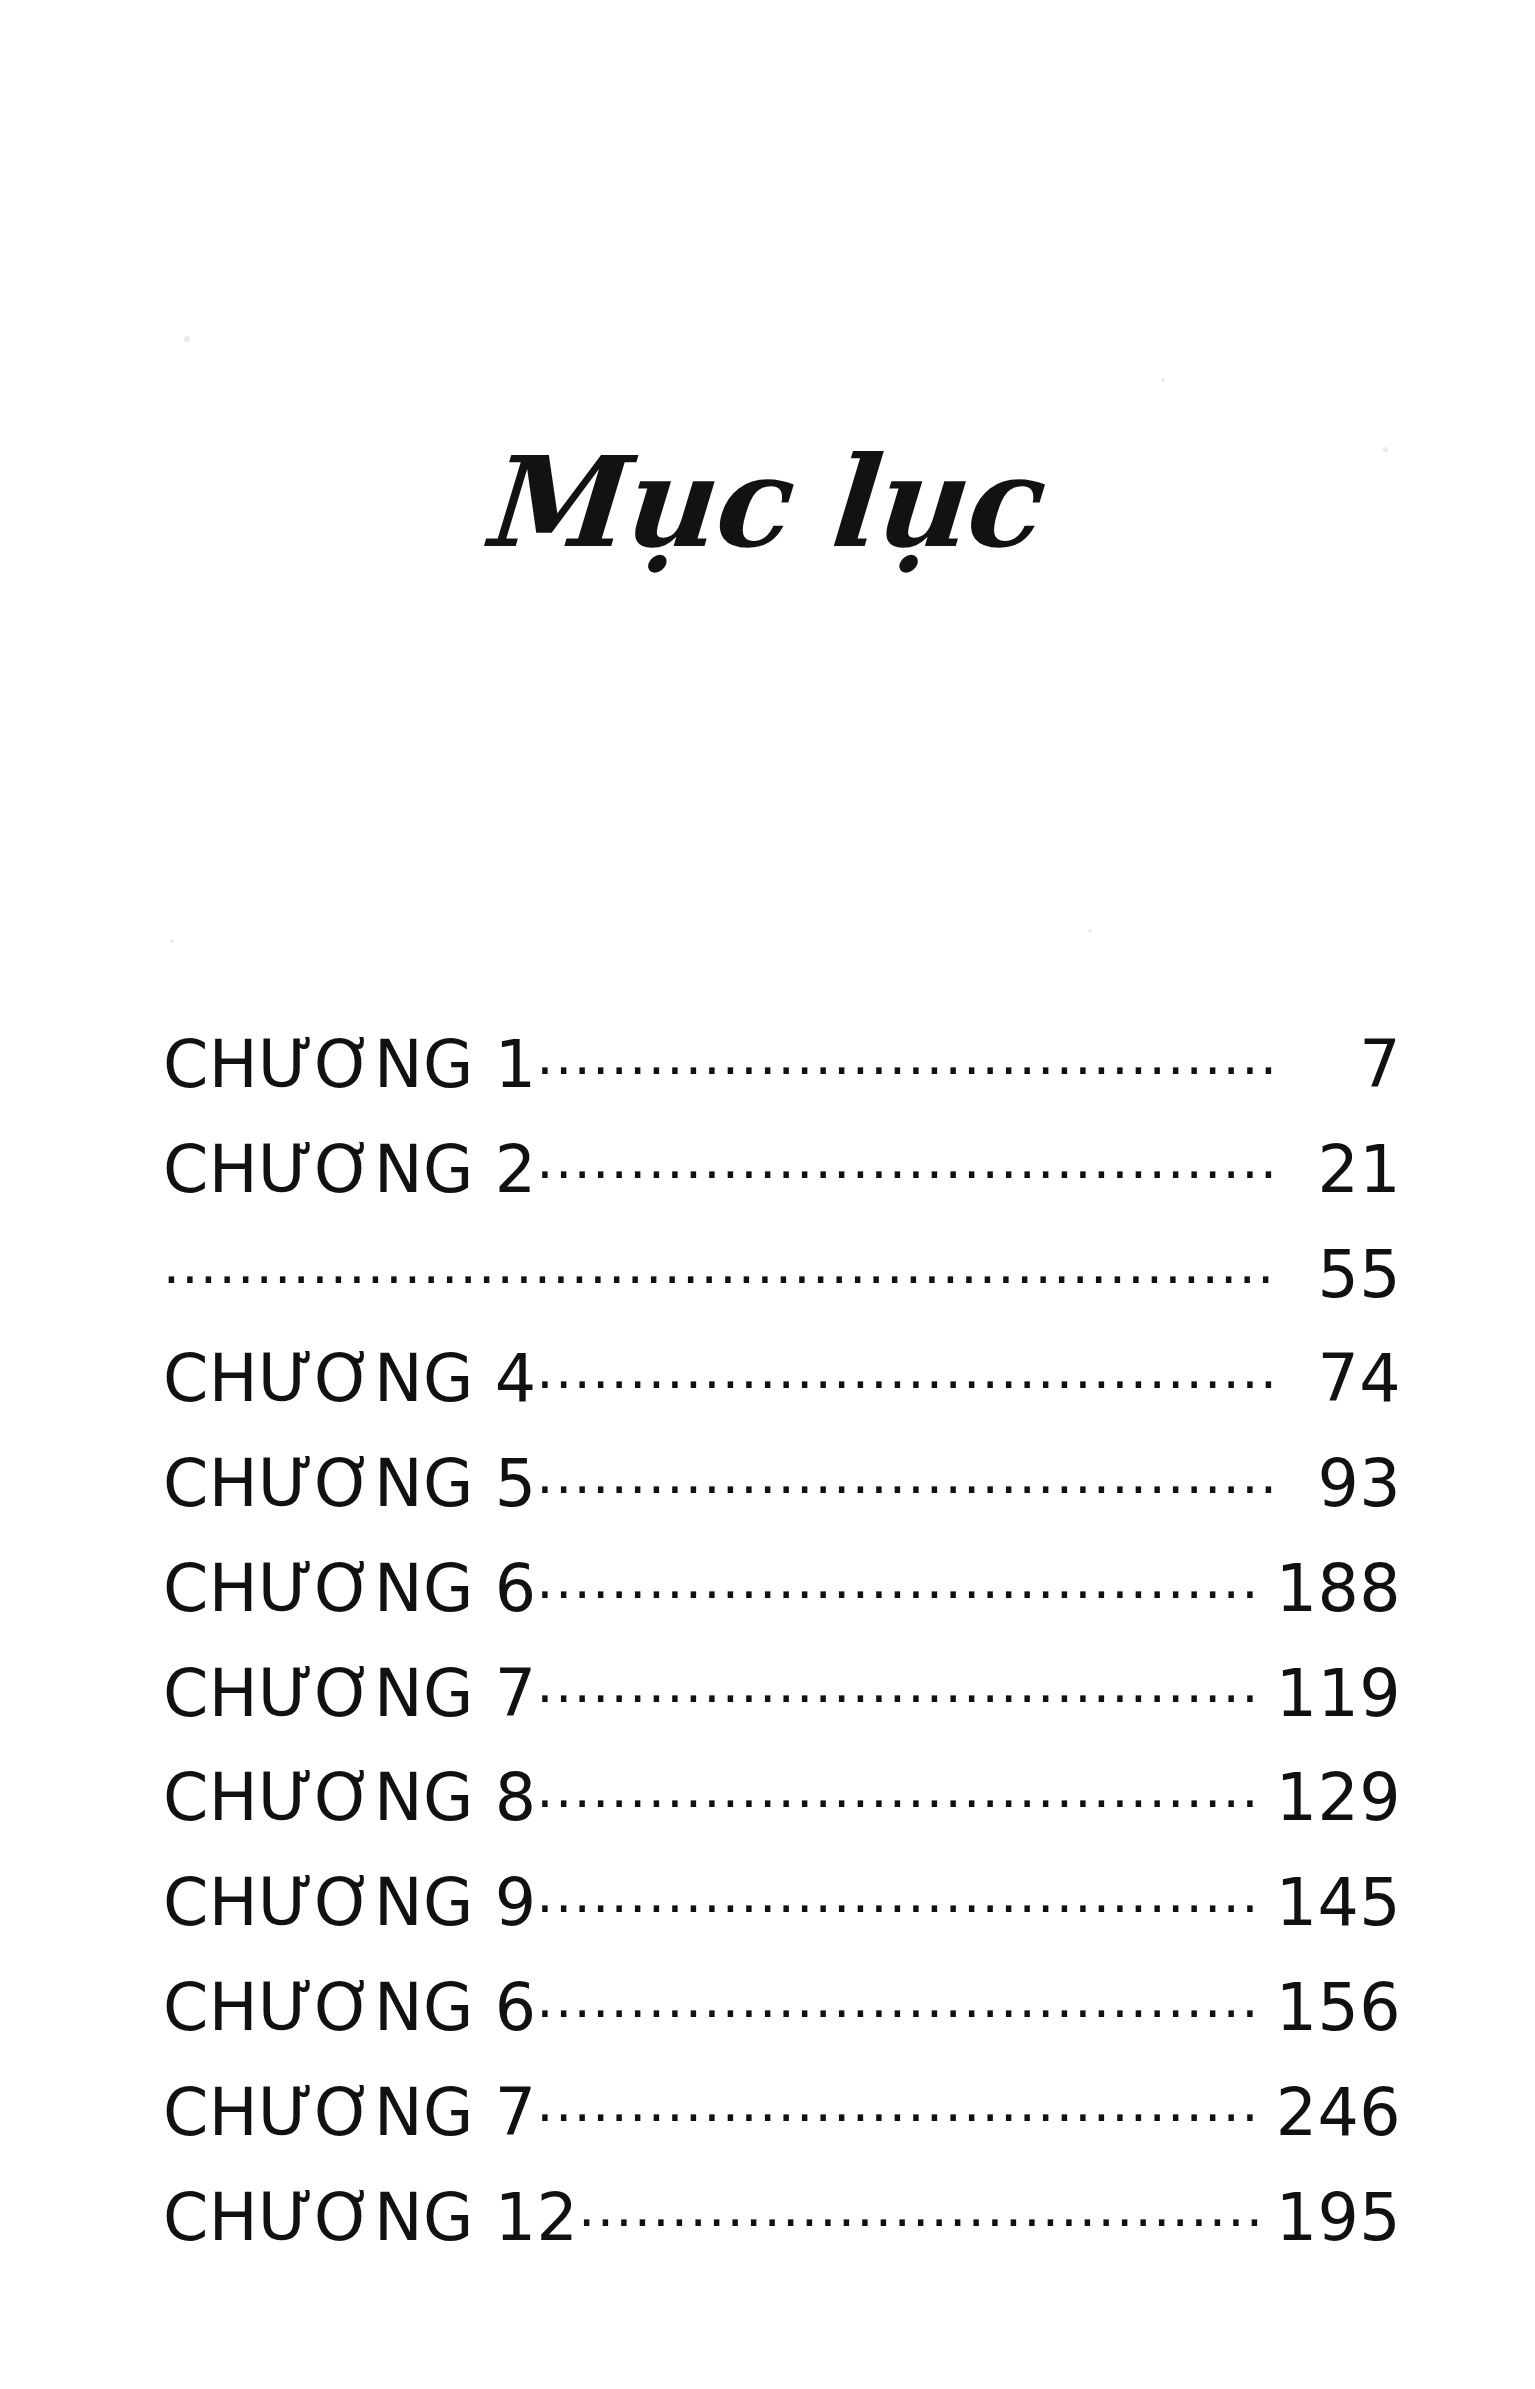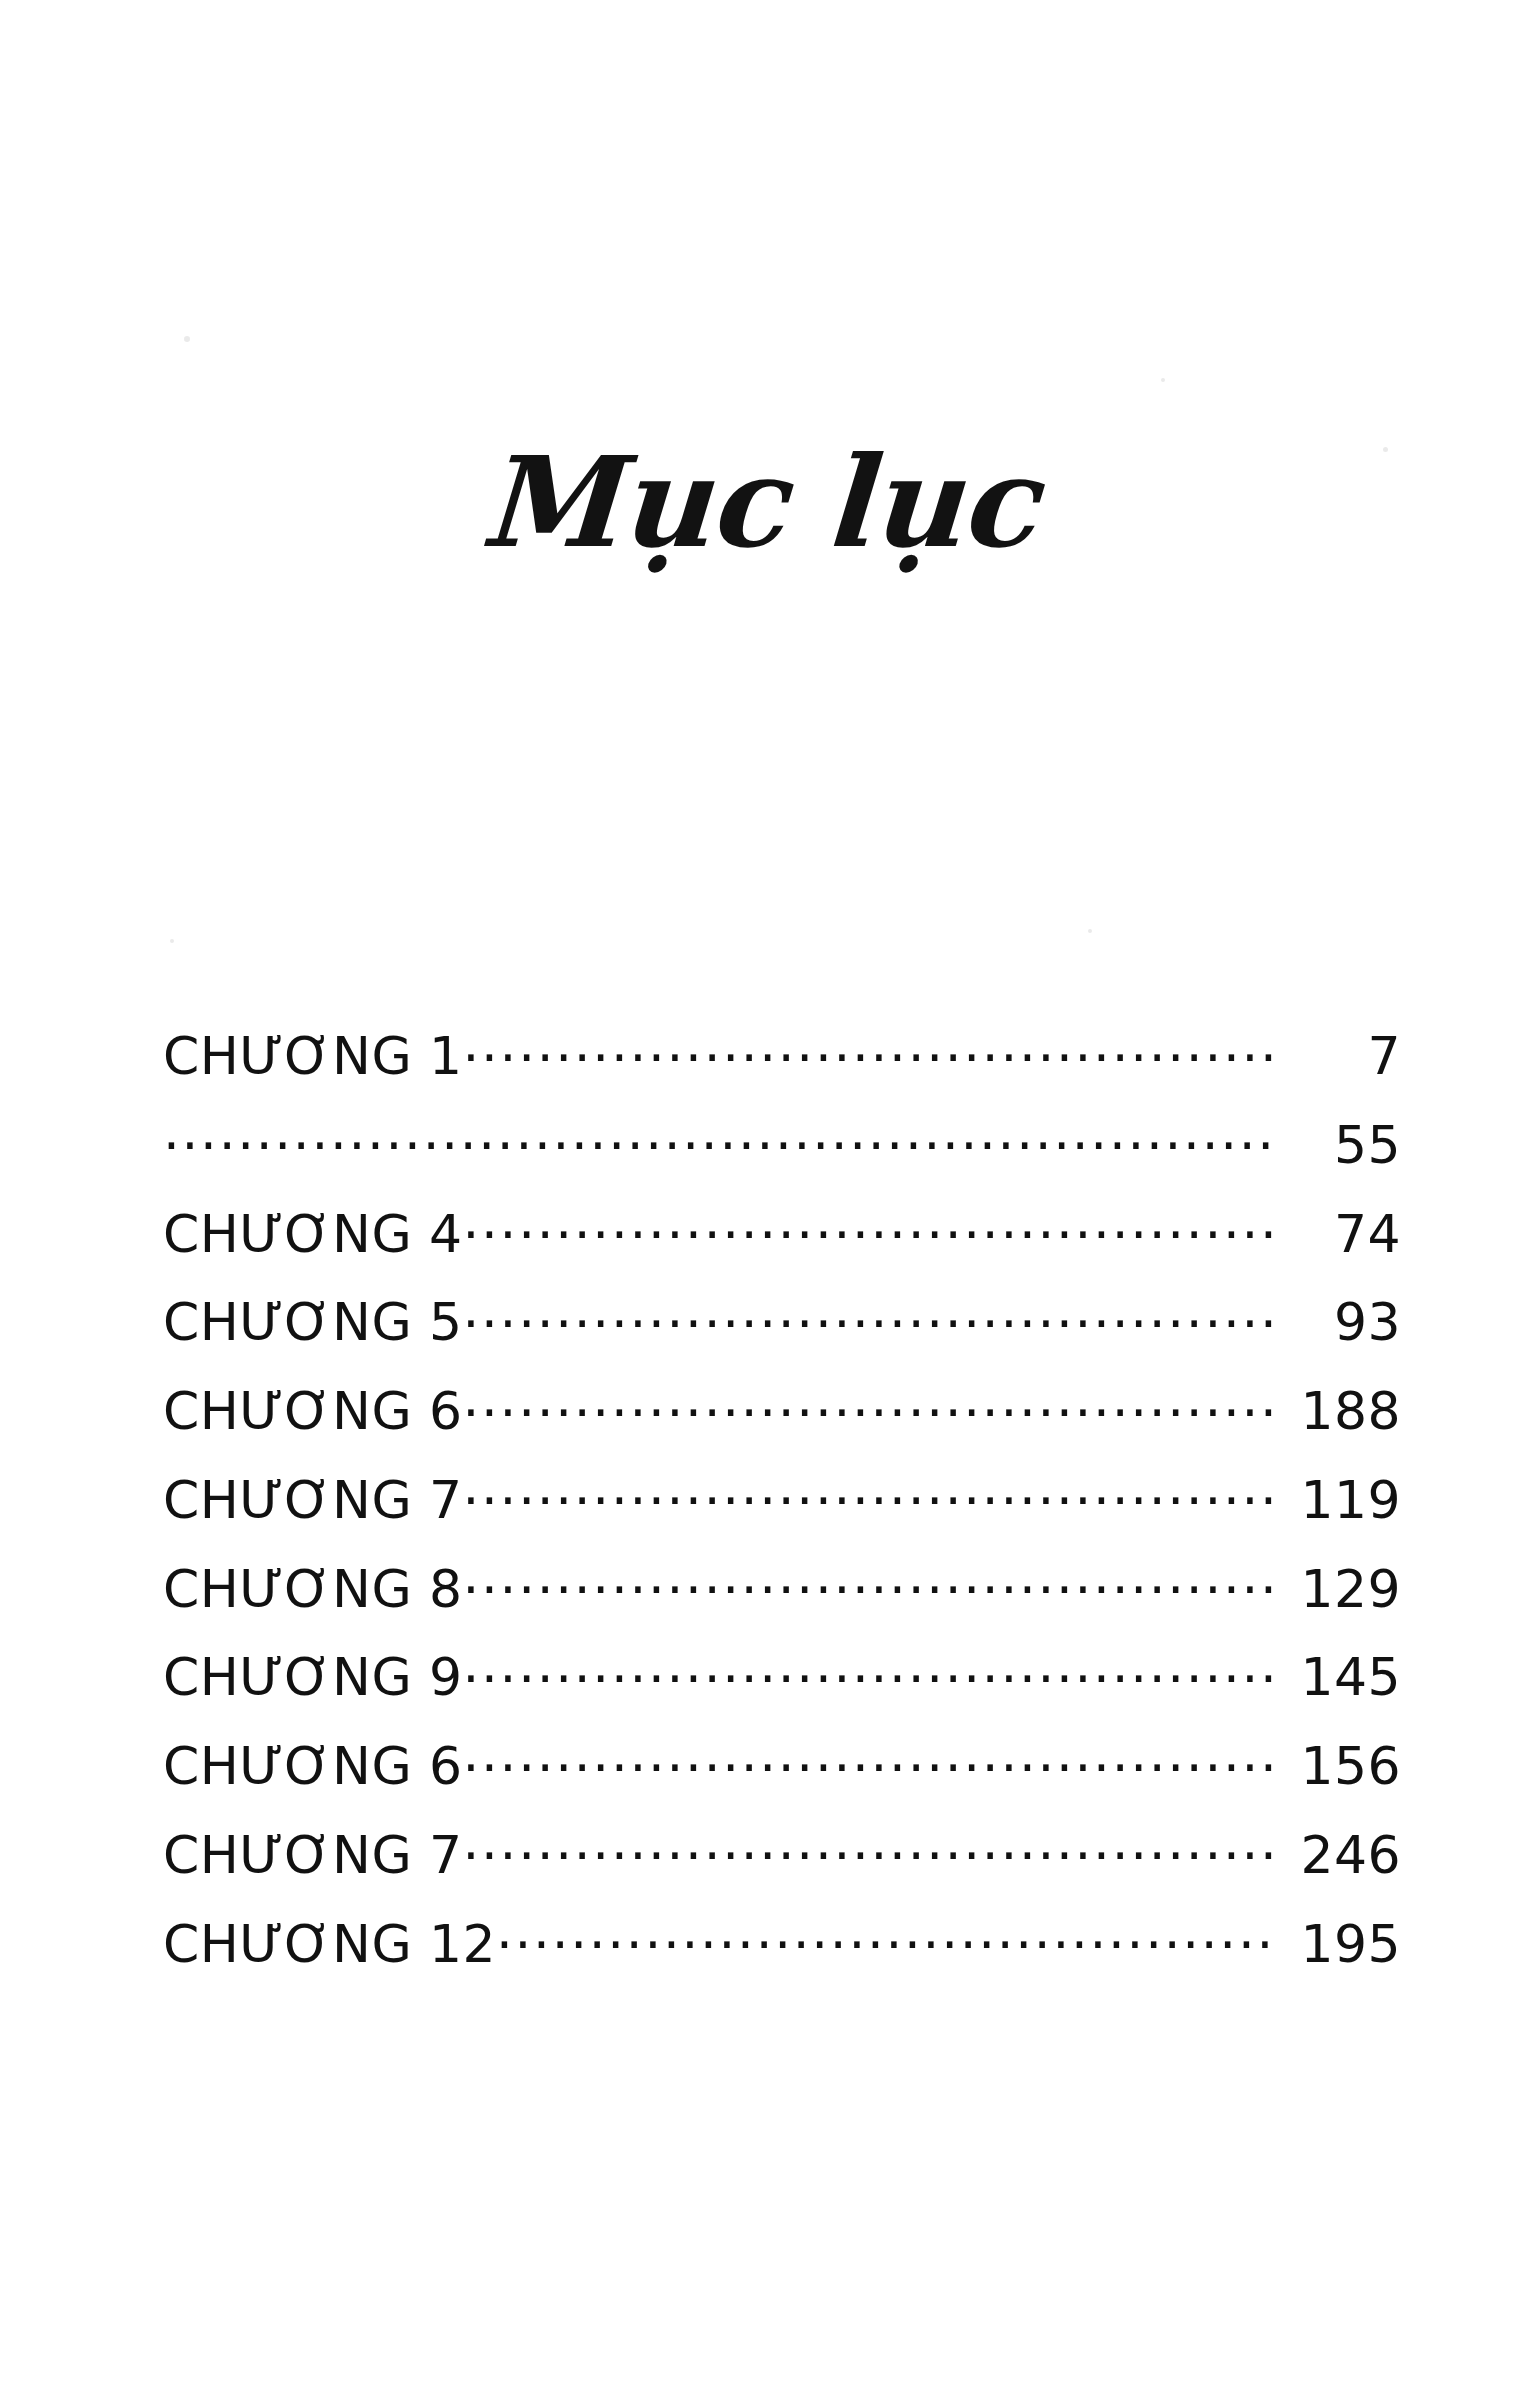--- a/index.html
+++ b/index.html
@@ -51,21 +51,21 @@
     top: 1022px;
     left: 163px;
     width: 1238px;
   }
 
   .toc-row {
     display: flex;
     align-items: baseline;
     width: 100%;
     margin-bottom: 26.6px;
-    font-size: 52px;
+    font-size: 65px;
     line-height: 1.08;
     font-weight: 400;
     color: #111111;
     letter-spacing: 0.4px;
     justify-content: flex-end;
   }
 
   .toc-label {
     white-space: nowrap;
     font-family: "DejaVu Sans", sans-serif;
@@ -124,20 +124,25 @@
   </div>
 
   <div class="toc-list">
 
     <div class="toc-row">
       <span class="toc-label">CHƯƠNG 1</span>
       <span class="toc-leader"></span>
       <span class="toc-page">7</span>
     </div>
 
+    <div class="toc-row">
+      <span class="toc-label">CHƯƠNG 2</span>
+      <span class="toc-leader"></span>
+      <span class="toc-page">21</span>
+    </div>
 
     <div class="toc-row">
       <span class="toc-leader"></span>
       <span class="toc-page">55</span>
     </div>
 
     <div class="toc-row">
       <span class="toc-label">CHƯƠNG 4</span>
       <span class="toc-leader"></span>
       <span class="toc-page">74</span>

